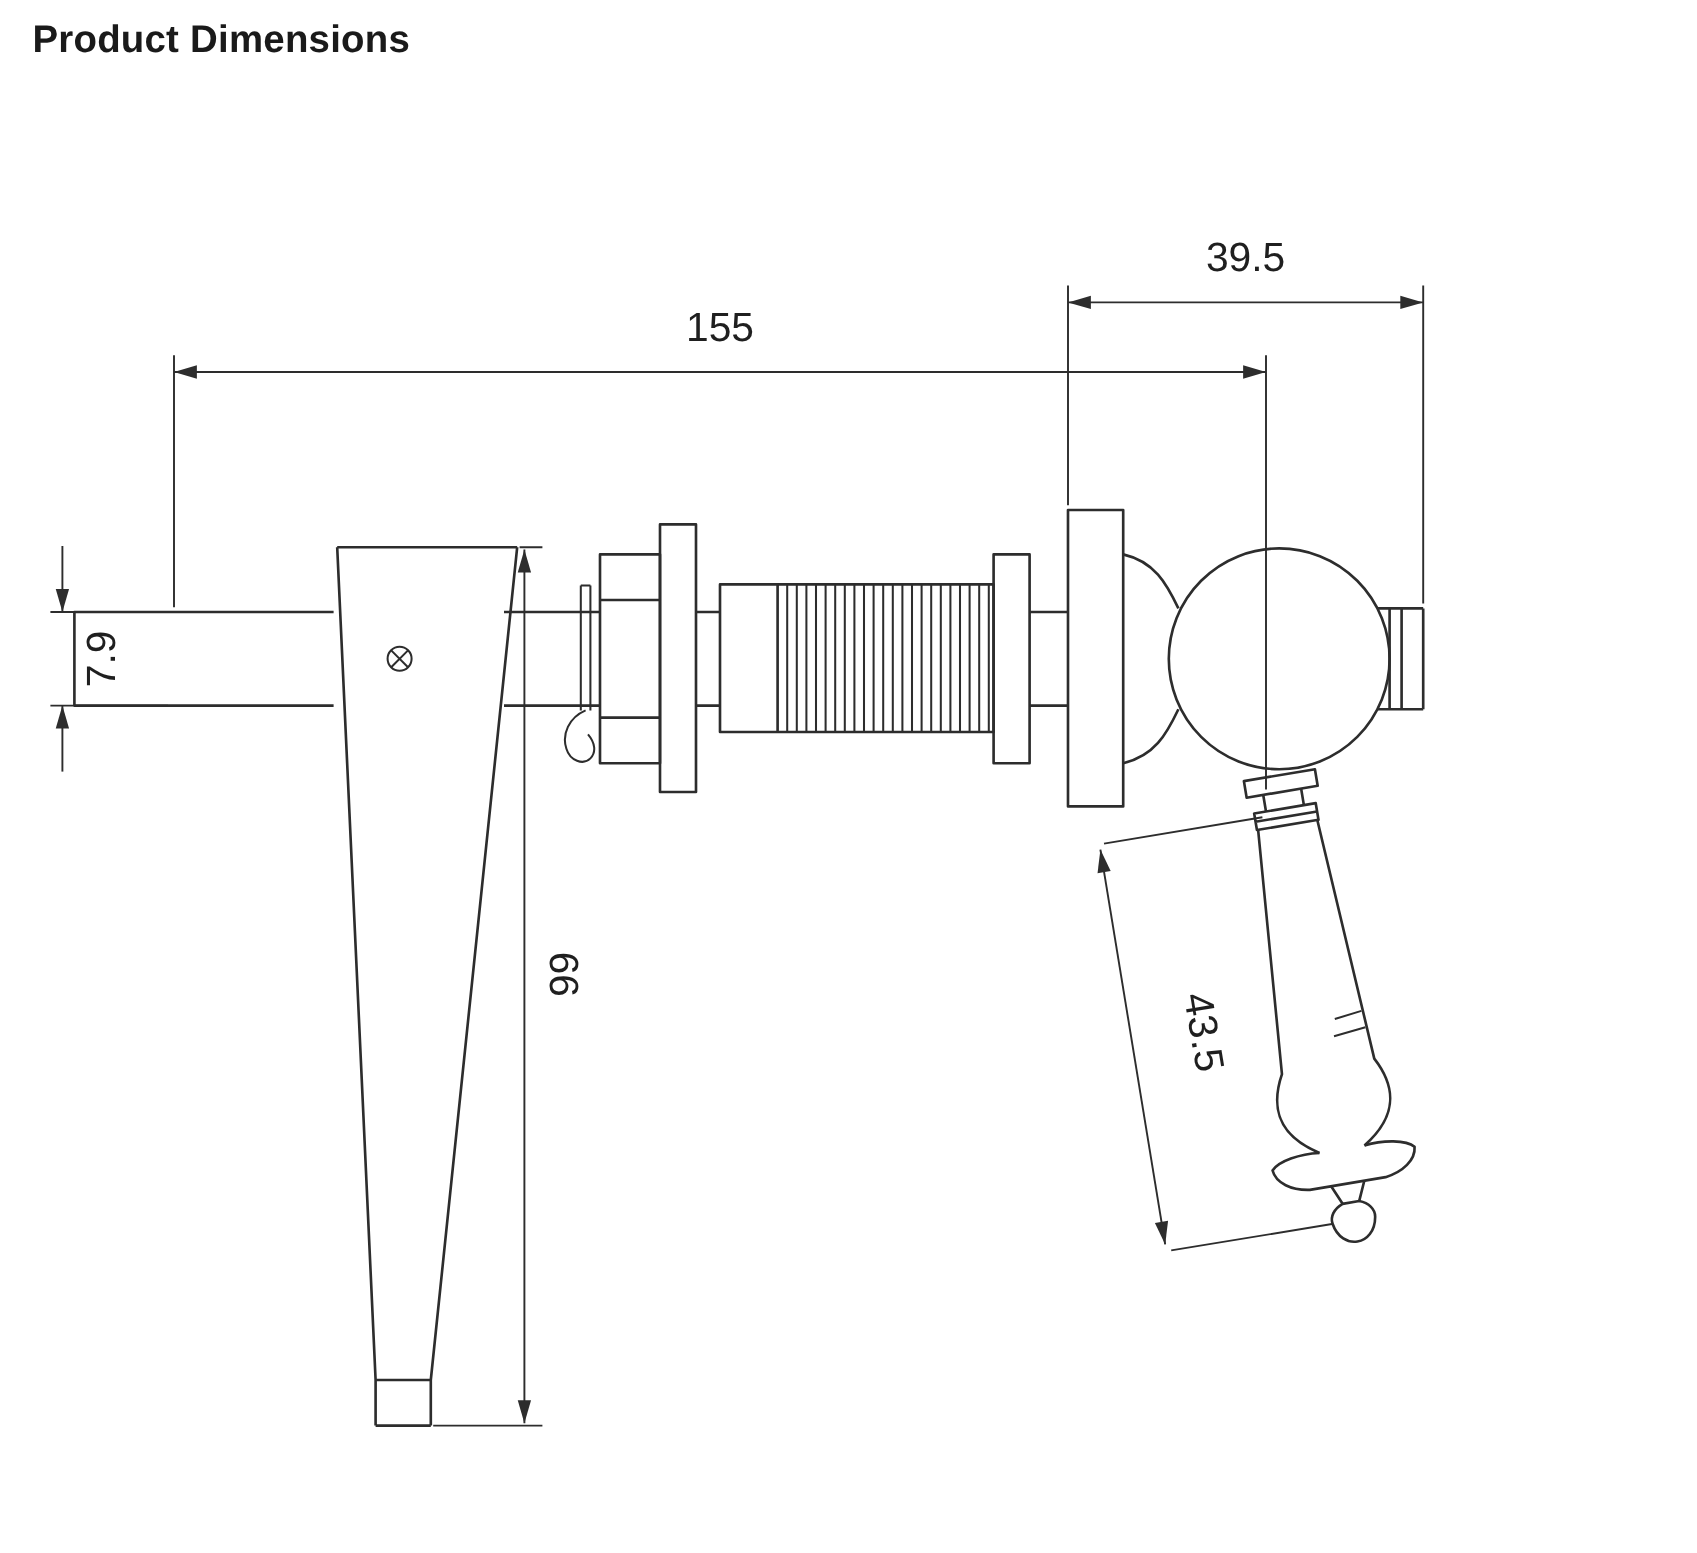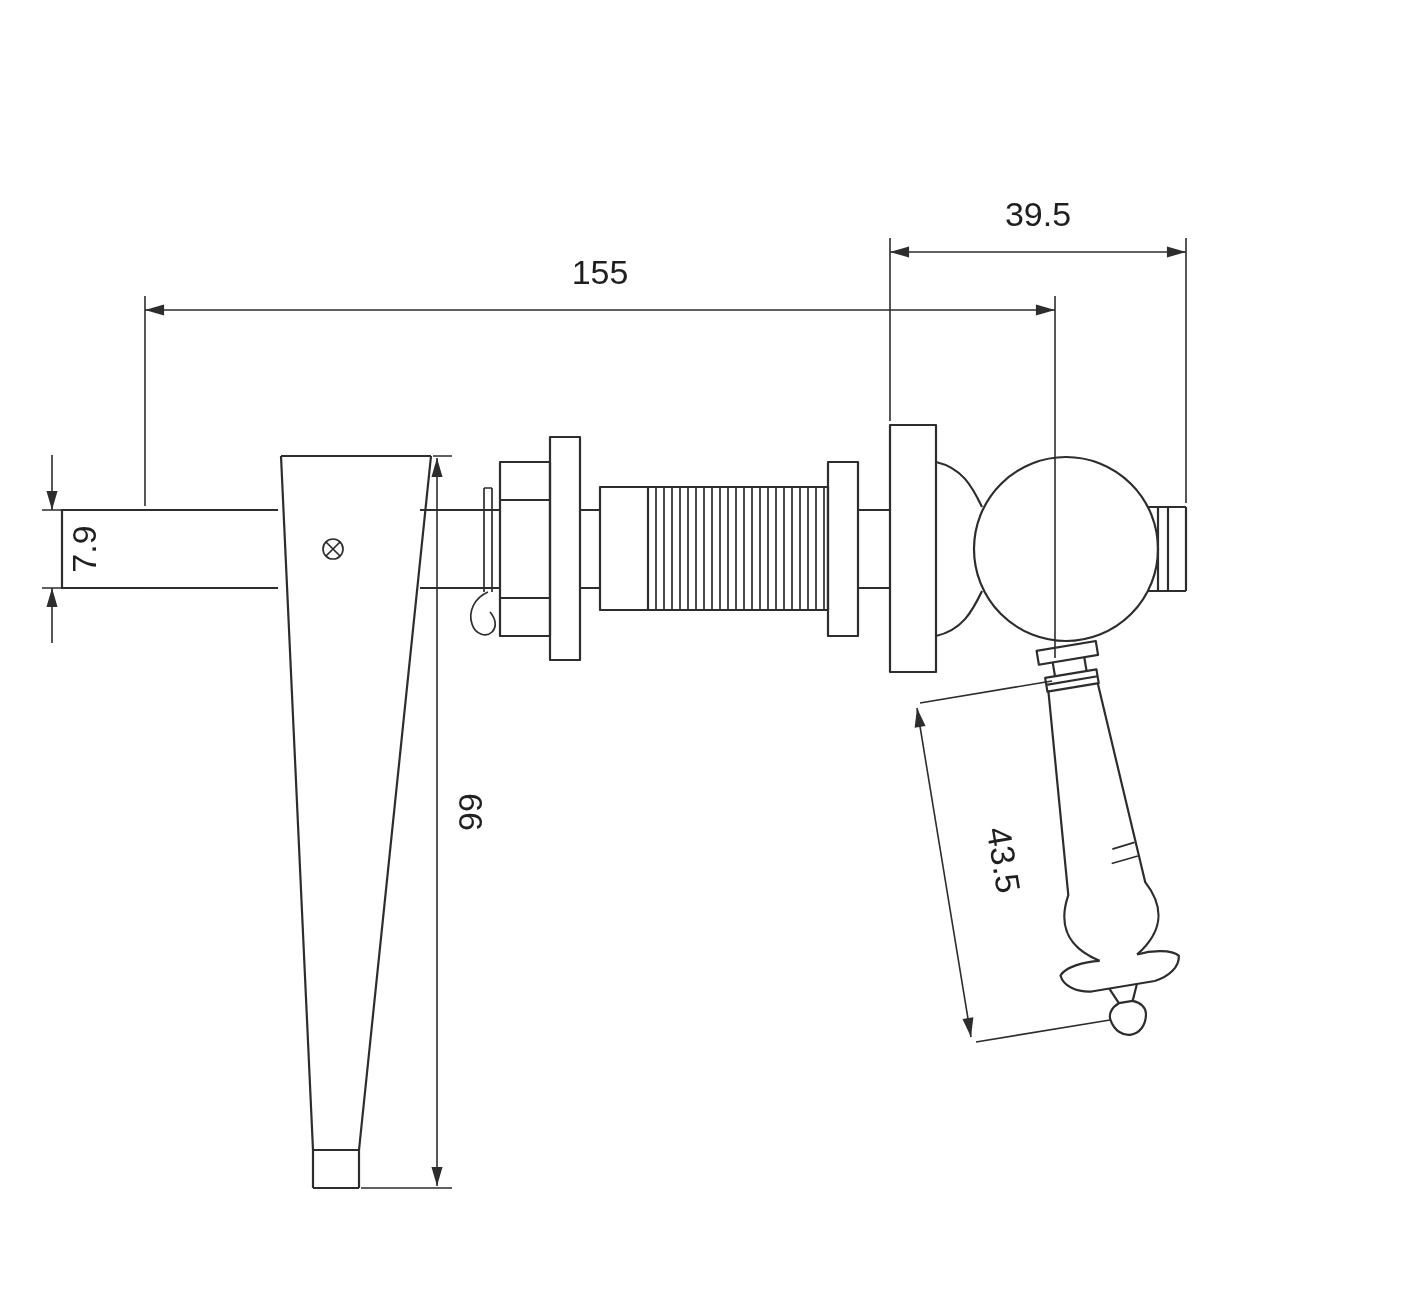--- a/index.html
+++ b/index.html
@@ -49,20 +49,21 @@
     font-size: 34px;
     fill: #1f1f1f;
     stroke: none;
   }
 </style>
 </head>
 <body>
 
 <div class="page">
 
+  <div class="page-title">Product Dimensions</div>
 
   <svg width="1414" height="1294" viewBox="0 0 1414 1294">
 
     <defs>
       <marker id="arr" viewBox="0 0 12 8" refX="11.5" refY="4" markerWidth="13" markerHeight="9" orient="auto-start-reverse">
         <path d="M0.5,0.8 L11.5,4 L0.5,7.2 Z" fill="#2d2d2d"></path>
       </marker>
     </defs>
 
     <path class="obj" d="M278,510 H62 V588 H278"></path>

